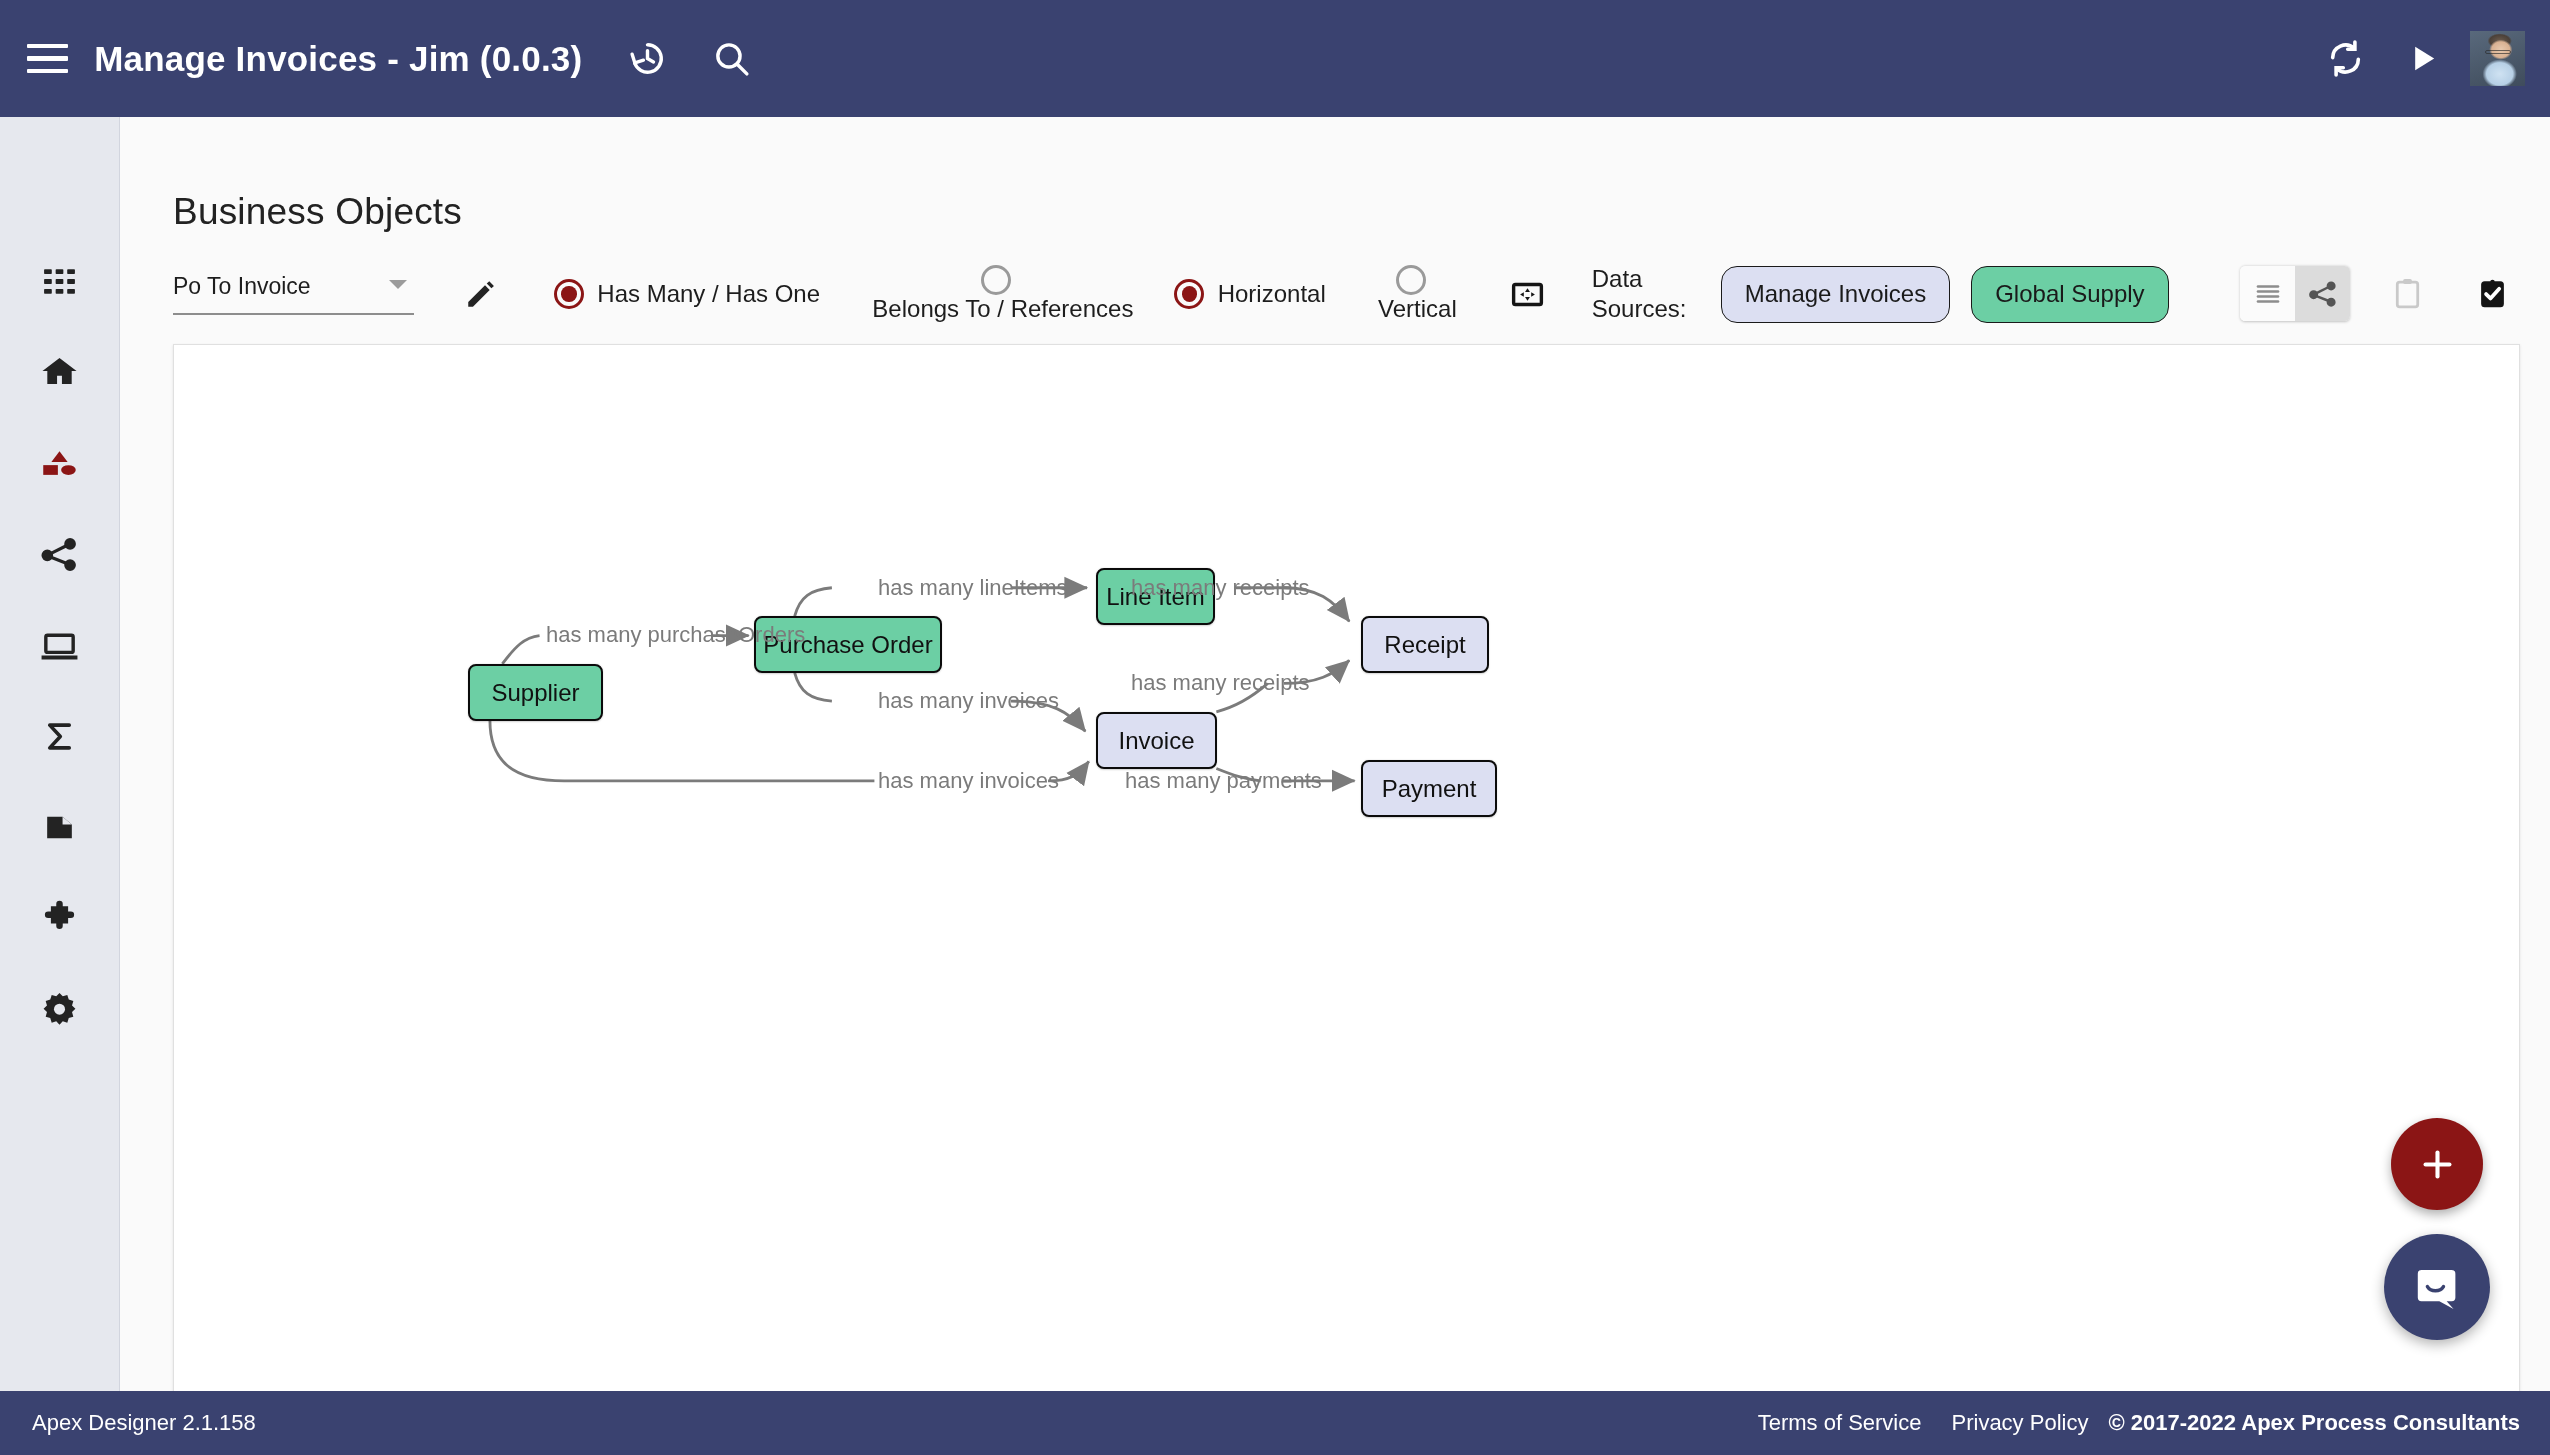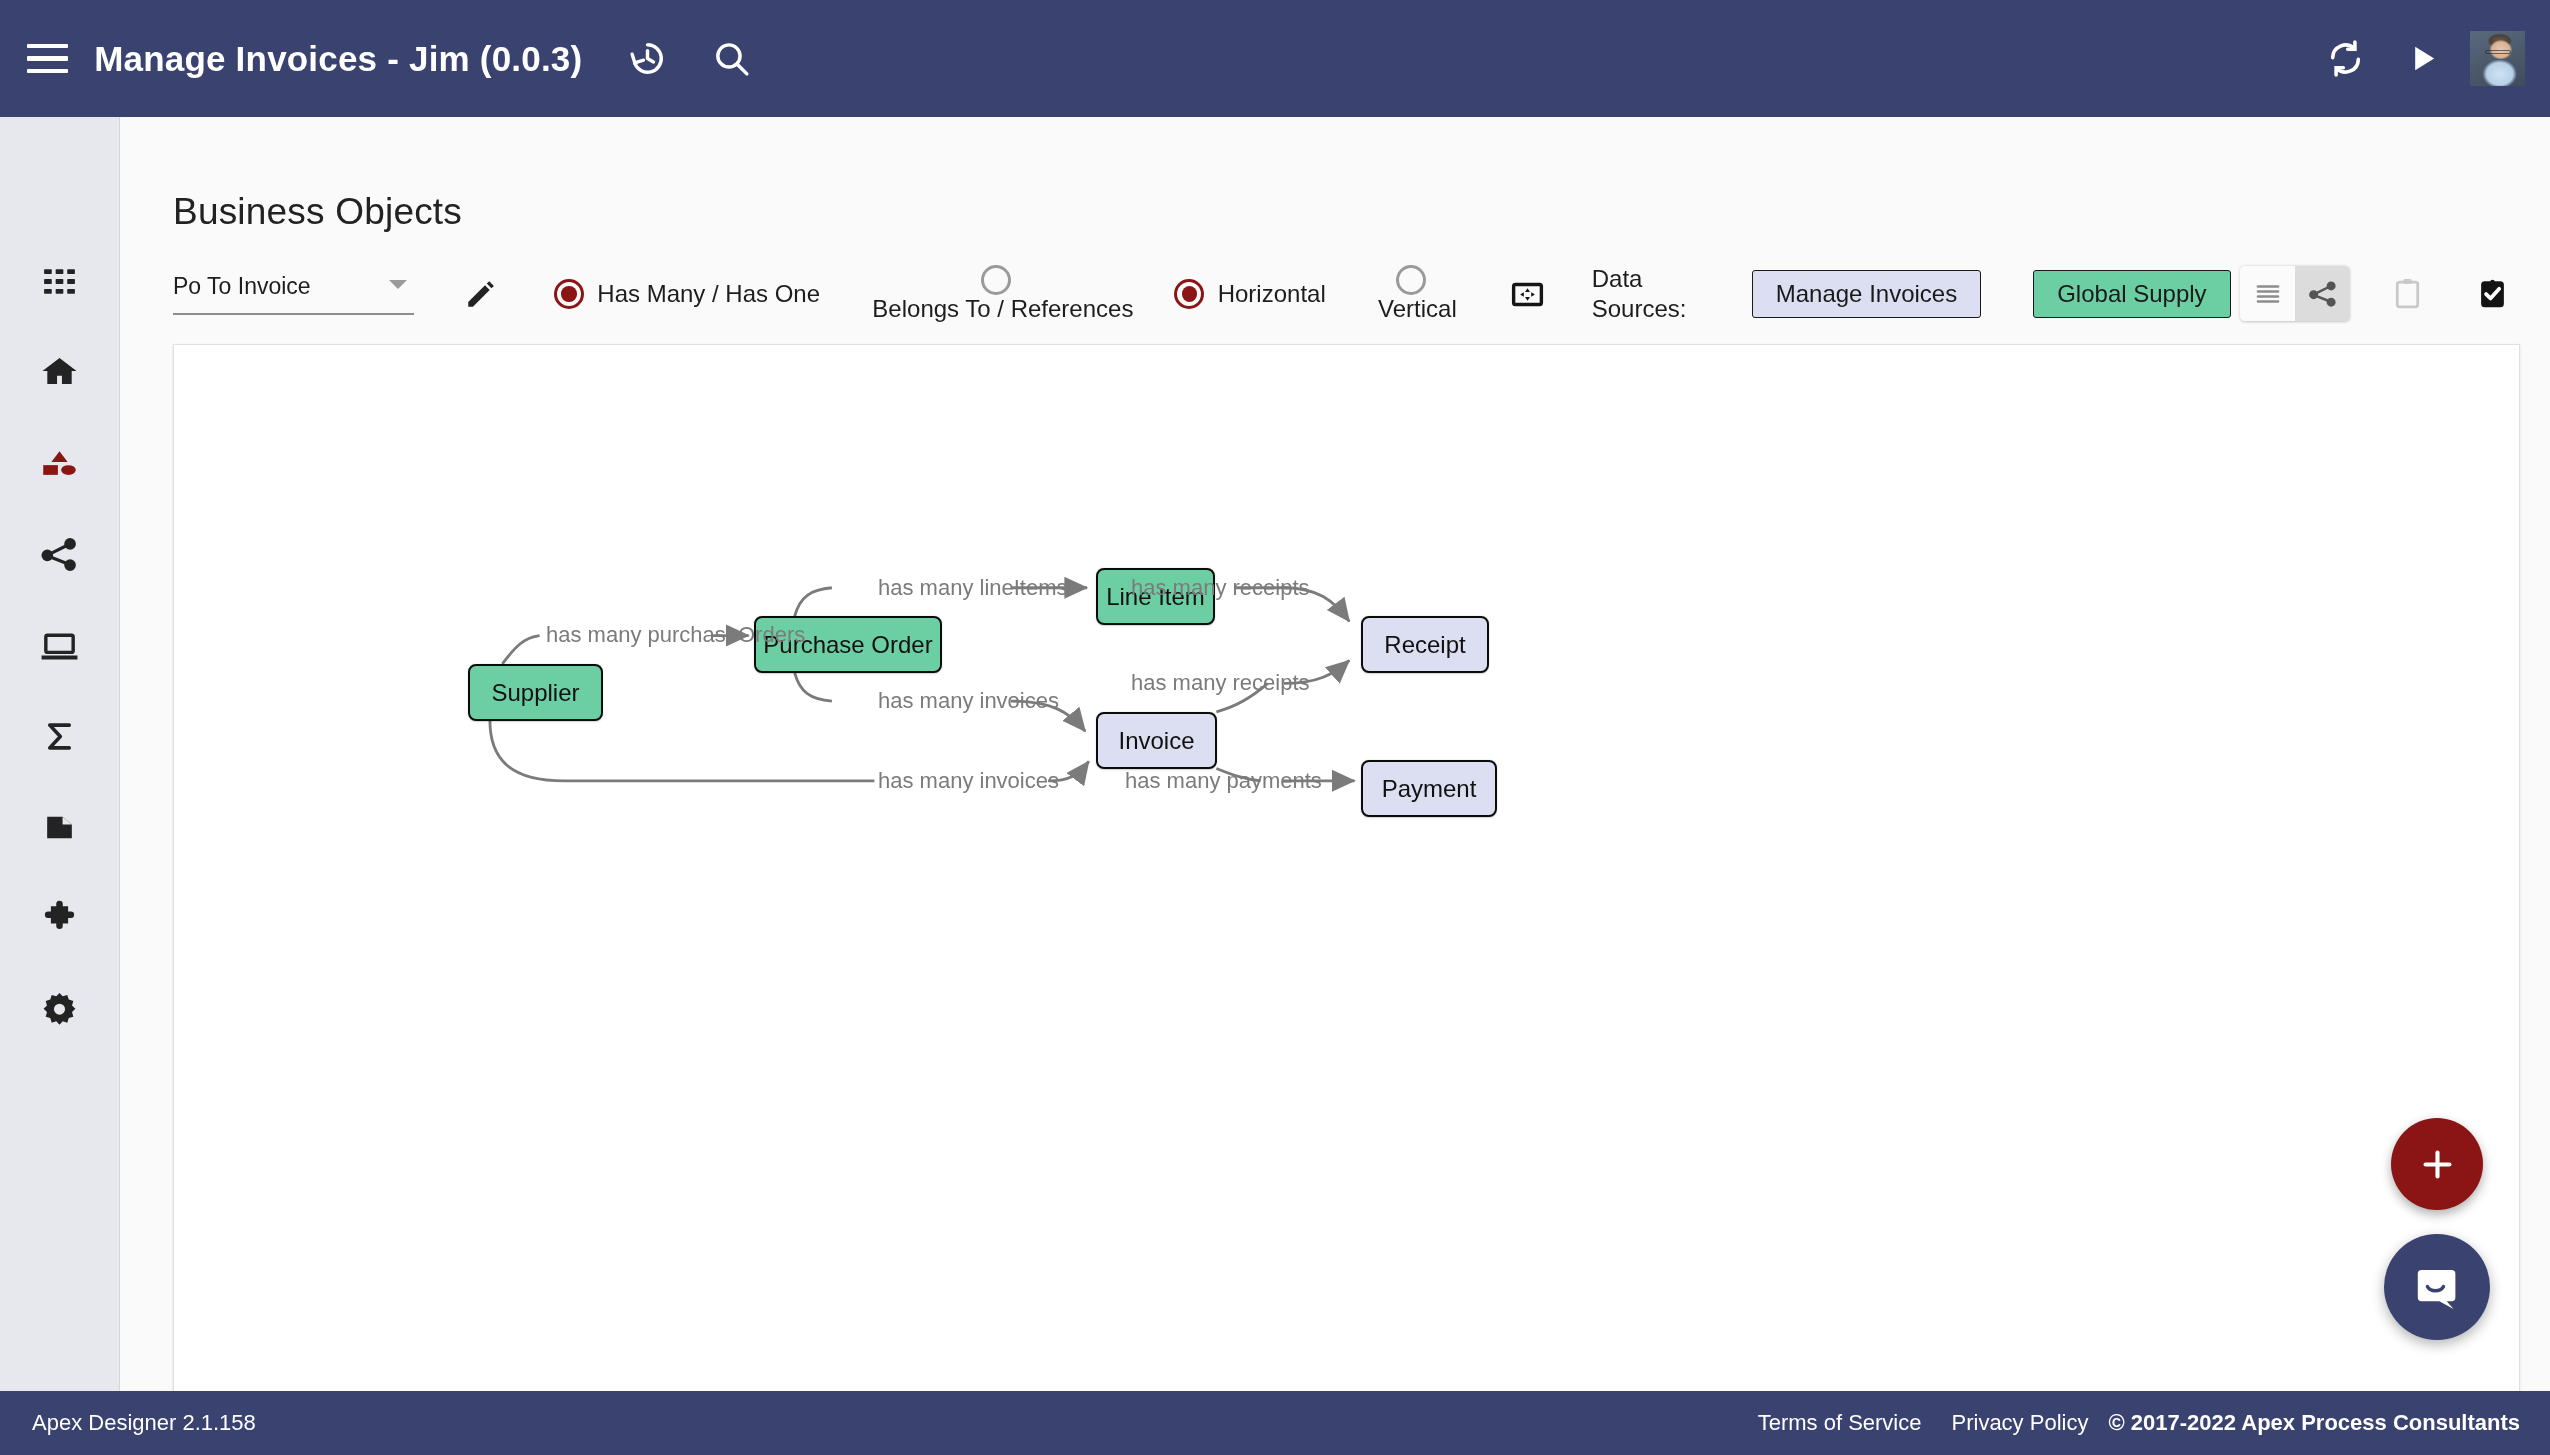--- a/index.html
+++ b/index.html
@@ -76,23 +76,23 @@
   .radio-opt:last-child { margin-right: 0; flex-direction: column; }
   .radio-mark { width: 30px; height: 30px; border-radius: 50%; border: 3.5px solid #9a9a9a; position: relative; flex: 0 0 30px; }
   .radio-opt.sel .radio-mark { border-color: #8b1515; }
   .radio-opt.sel .radio-mark::after { content: ""; position: absolute; inset: 4.4px; border-radius: 50%; background: #8b1515; }
   .radio-label { font-size: 24px; color: #1d1d1d; margin-left: 13.3px; white-space: nowrap; }
 
   .fit-btn { margin-left: 48px; width: 46px; height: 46px; display: flex; align-items: center; justify-content: center; cursor: pointer; }
   .ds-label { margin-left: 41px; font-size: 24px; color: #1d1d1d; line-height: 1.25; width: 106px; }
   .ds-btns { display: flex; align-items: center; margin-left: 23px; }
   .ds-btn {
-    height: 48px; padding: 0 23px; border: 1.8px solid #1a1a1a; border-radius: 3px;
+    height: 57px; padding: 0 23px; border: 1.8px solid #1a1a1a; border-radius: 16px;
     display: flex; align-items: center; justify-content: center;
-    font-size: 24px; color: #1a1a1a; cursor: pointer; white-space: nowrap; margin-right: 21px; margin-left: 31px;
+    font-size: 24px; color: #1a1a1a; cursor: pointer; white-space: nowrap; margin-right: 21px;
   }
   .ds-btn:last-child { margin-right: 0; }
 
   
   .canvas {
     position: relative; margin: 12.4px 0 0 23px; height: 1058px;
     background: #ffffff; border: 0.9px solid #e0e0e0;
     box-shadow: 0 0.9px 2.7px rgba(0,0,0,.10);
     overflow: hidden;
   }

